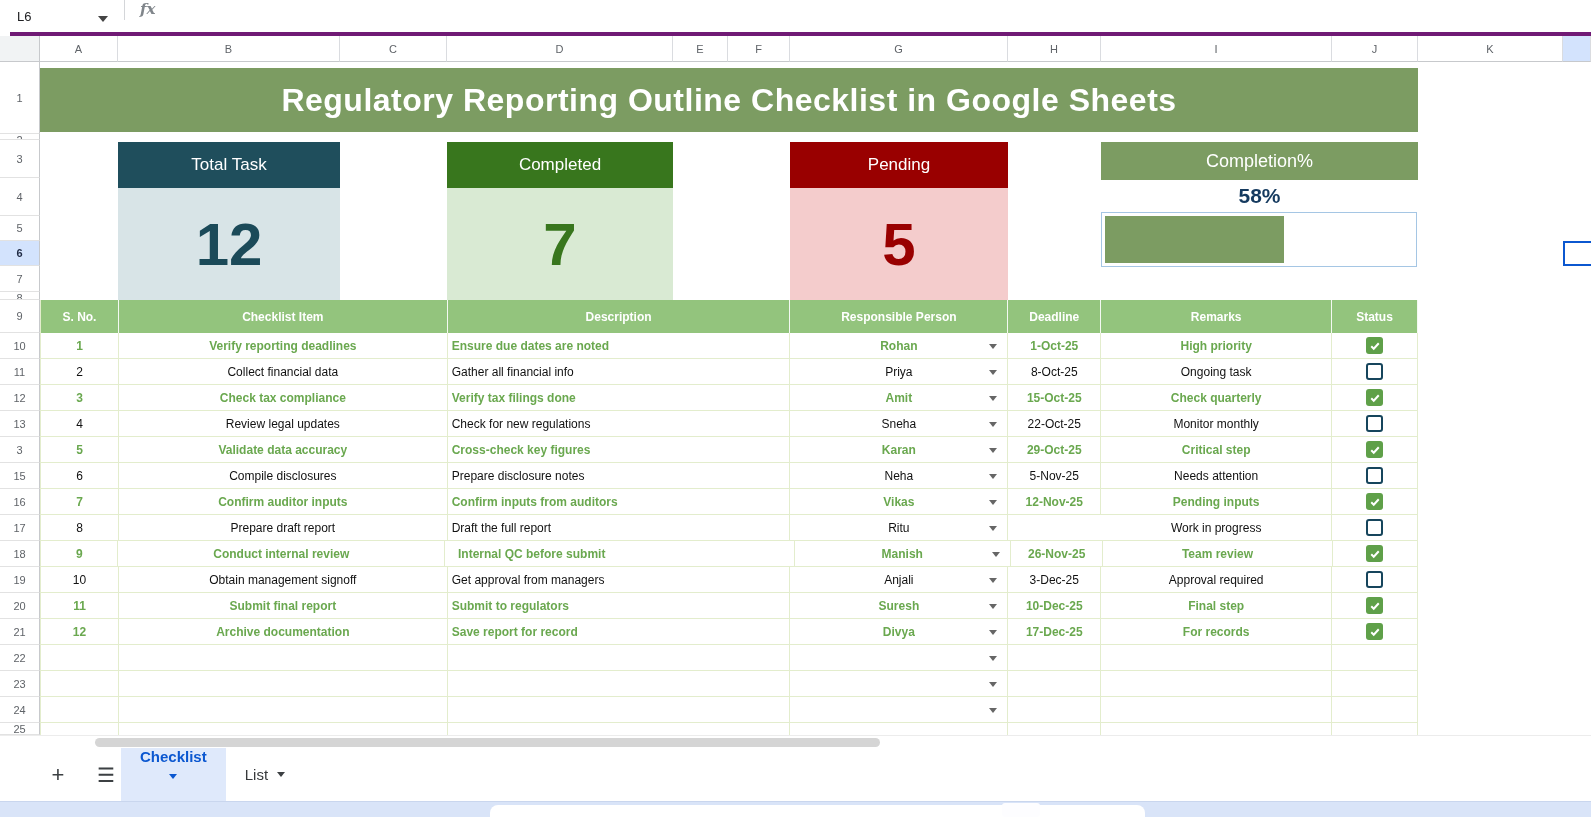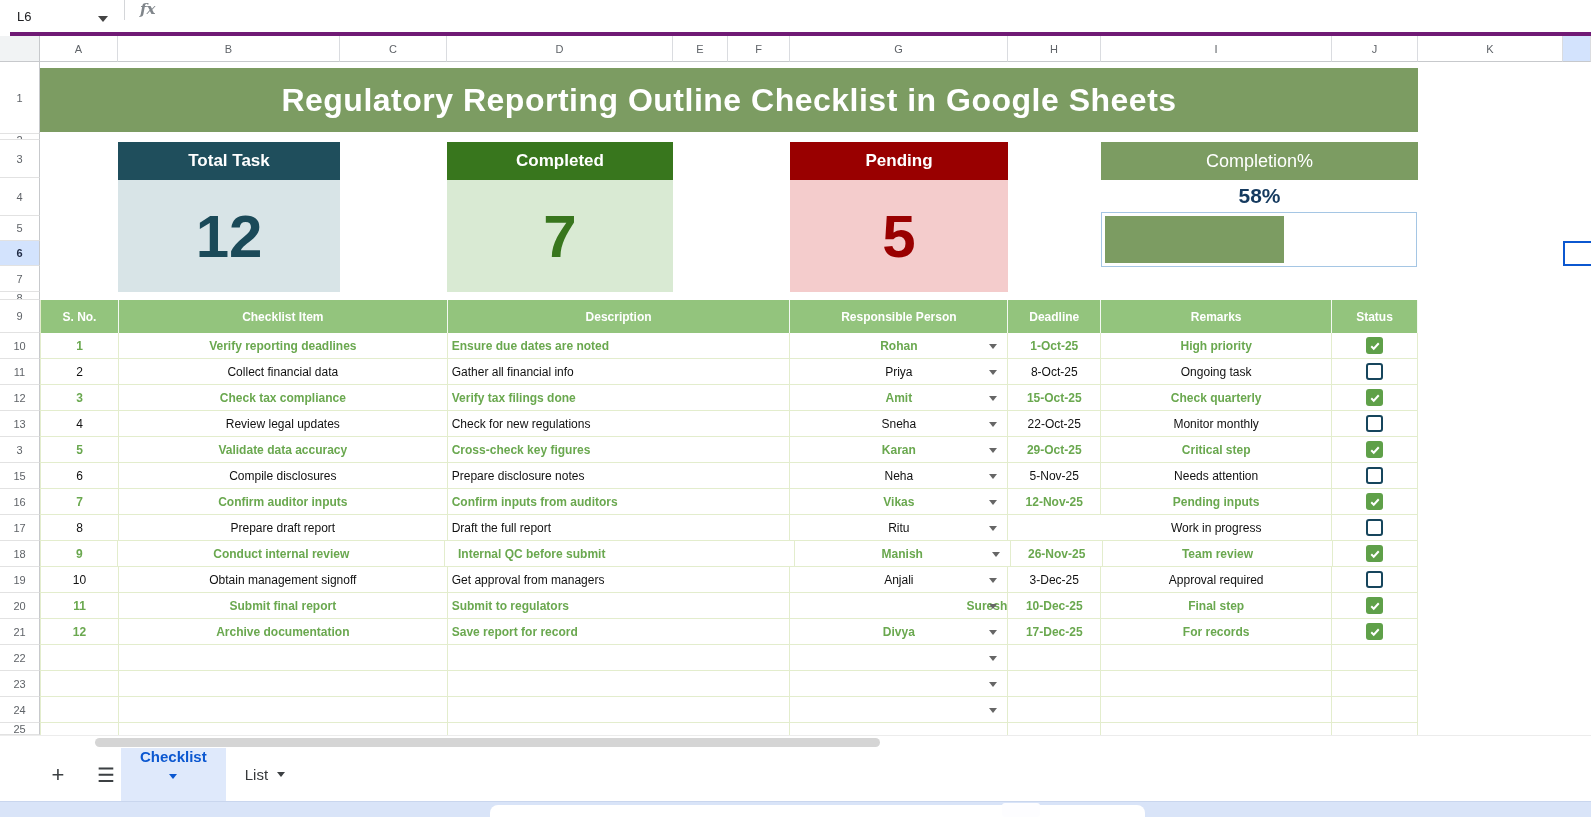--- a/index.html
+++ b/index.html
@@ -42,22 +42,22 @@
   
   .banner{position:absolute;left:40px;top:68px;width:1378px;height:64px;
     background:var(--banner-green);display:flex;align-items:center;justify-content:center;cursor:cell;}
   .banner span{color:#fff;font-size:32px;font-weight:bold;letter-spacing:.5px;}
 
   
   .card{position:absolute;top:142px;cursor:cell;}
   #card-total{left:118px;width:222px;}
   #card-completed{left:447px;width:226px;}
   #card-pending{left:790px;width:218px;}
-  .card-head{height:38px;display:flex;align-items:center;justify-content:center;
-    color:#fff;font-size:17px;font-weight:bold;}
+  .card-head{height:46px;display:flex;align-items:center;justify-content:center;
+    color:#fff;font-size:17px;font-weight:normal;}
   .card-body{height:112px;display:flex;align-items:center;justify-content:center;
     font-size:60px;font-weight:bold;}
 
   
   .comp-head{position:absolute;left:1101px;top:142px;width:317px;height:38px;
     background:var(--banner-green);display:flex;align-items:center;justify-content:center;
     color:#fff;font-size:18px;cursor:cell;}
   .comp-pct{position:absolute;left:1101px;top:181px;width:317px;height:29px;
     display:flex;align-items:center;justify-content:center;
     color:var(--pct-navy);font-size:21px;font-weight:bold;cursor:cell;}
@@ -484,21 +484,21 @@
       <div class="trow done">
         <div class="td" style="width: 78px;">
           <span class="cell-text">11</span>
         </div>
         <div class="td" style="width: 329px;">
           <span class="cell-text">Submit final report</span>
         </div>
         <div class="td left" style="width: 343px;">
           <span class="cell-text">Submit to regulators</span>
         </div>
-        <div class="td" style="width: 218px; justify-content: flex-end;">
+        <div class="td" style="width: 218px;">
           <span class="cell-text">Suresh</span>
           <span class="dd-arrow"></span>
         </div>
         <div class="td" style="width: 93px;">
           <span class="cell-text">10-Dec-25</span>
         </div>
         <div class="td" style="width: 231px;">
           <span class="cell-text">Final step</span>
         </div>
         <div class="td" style="width: 86px;">

